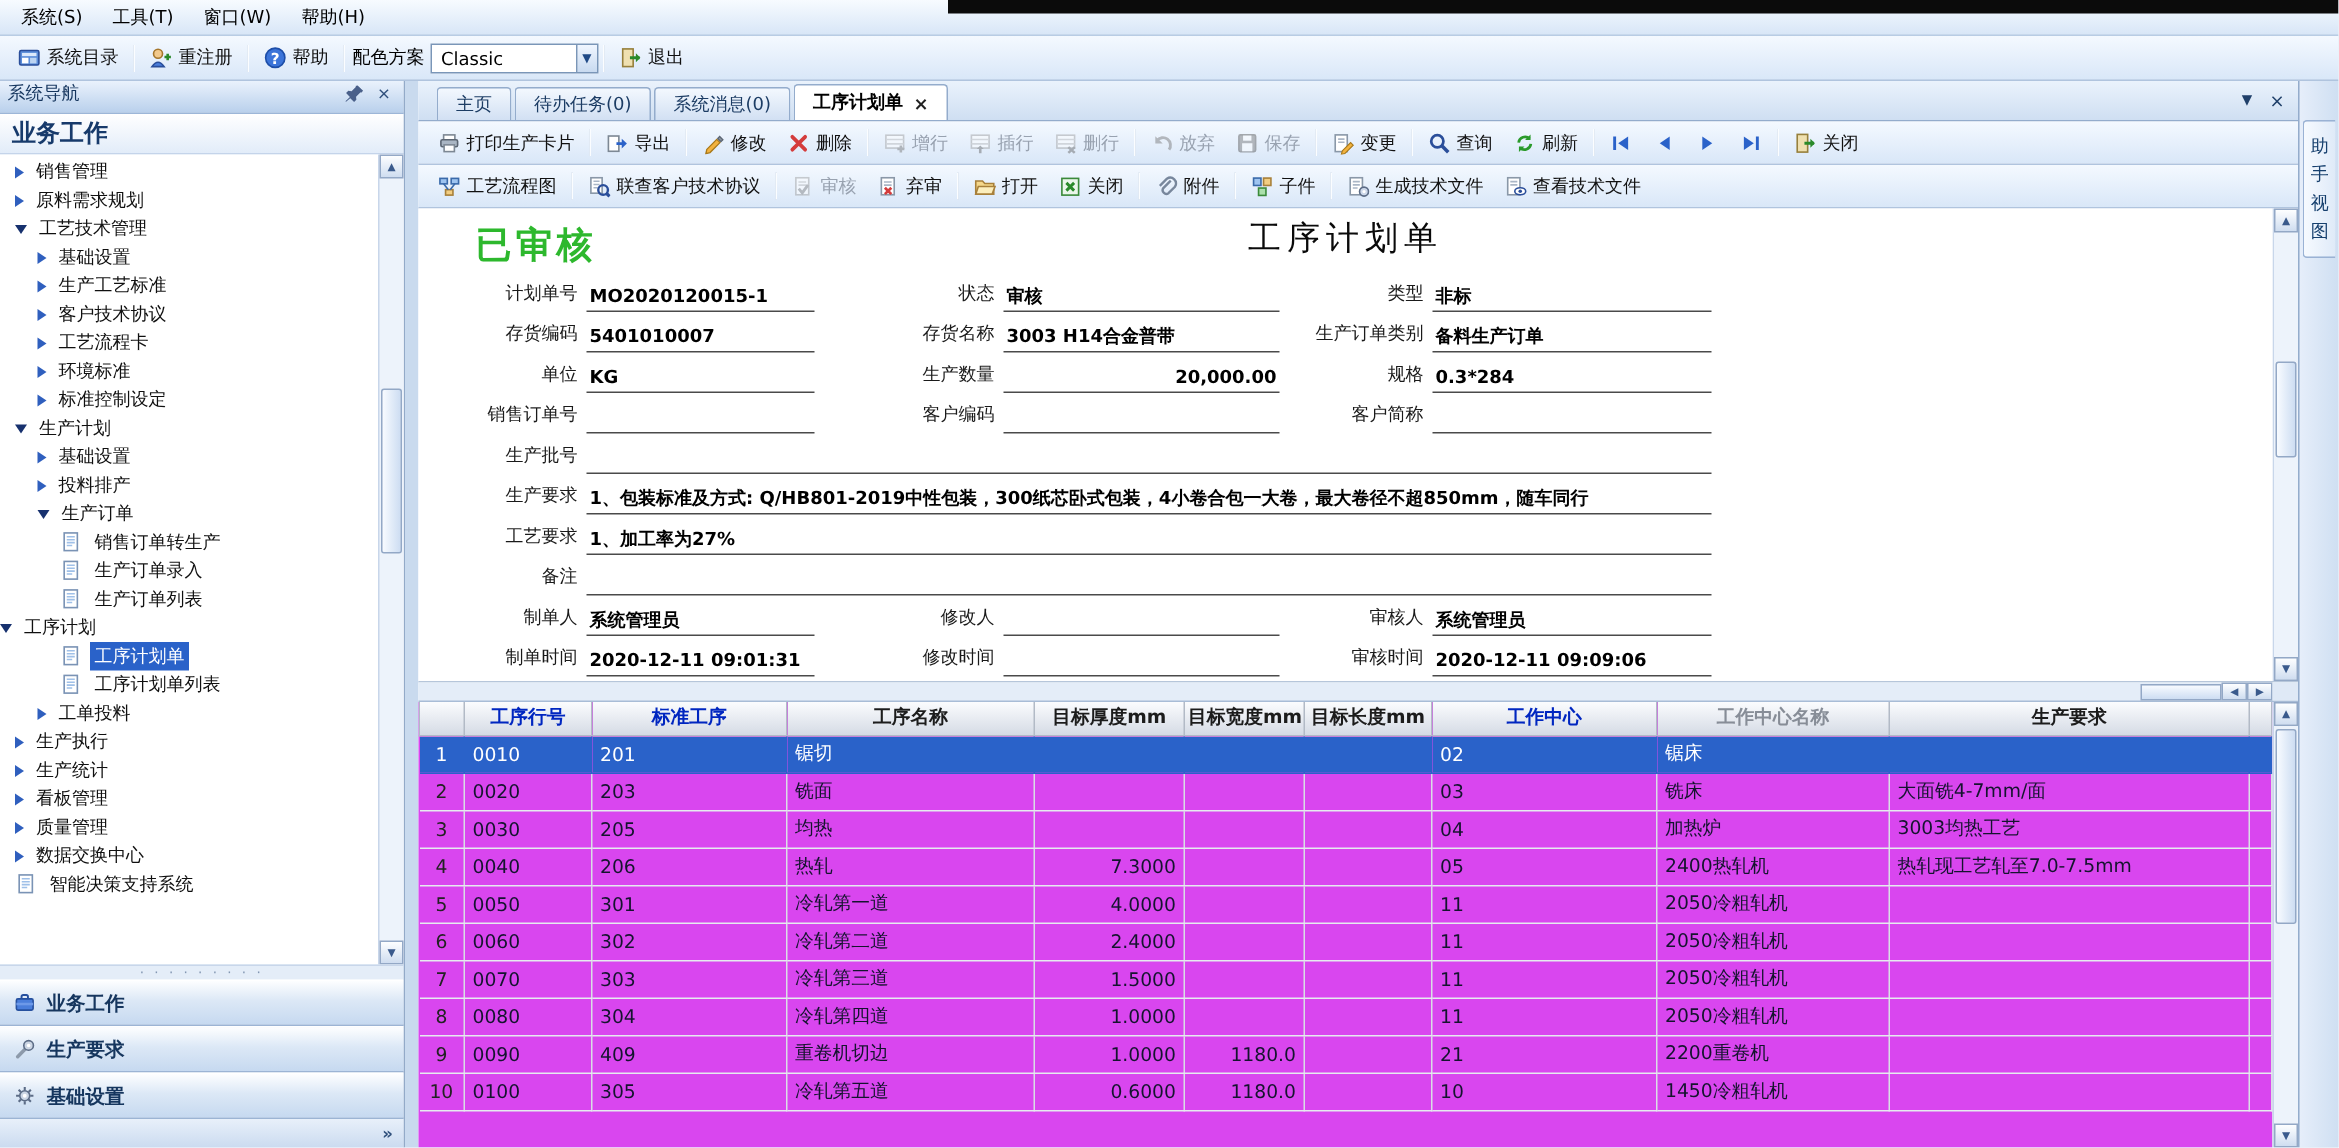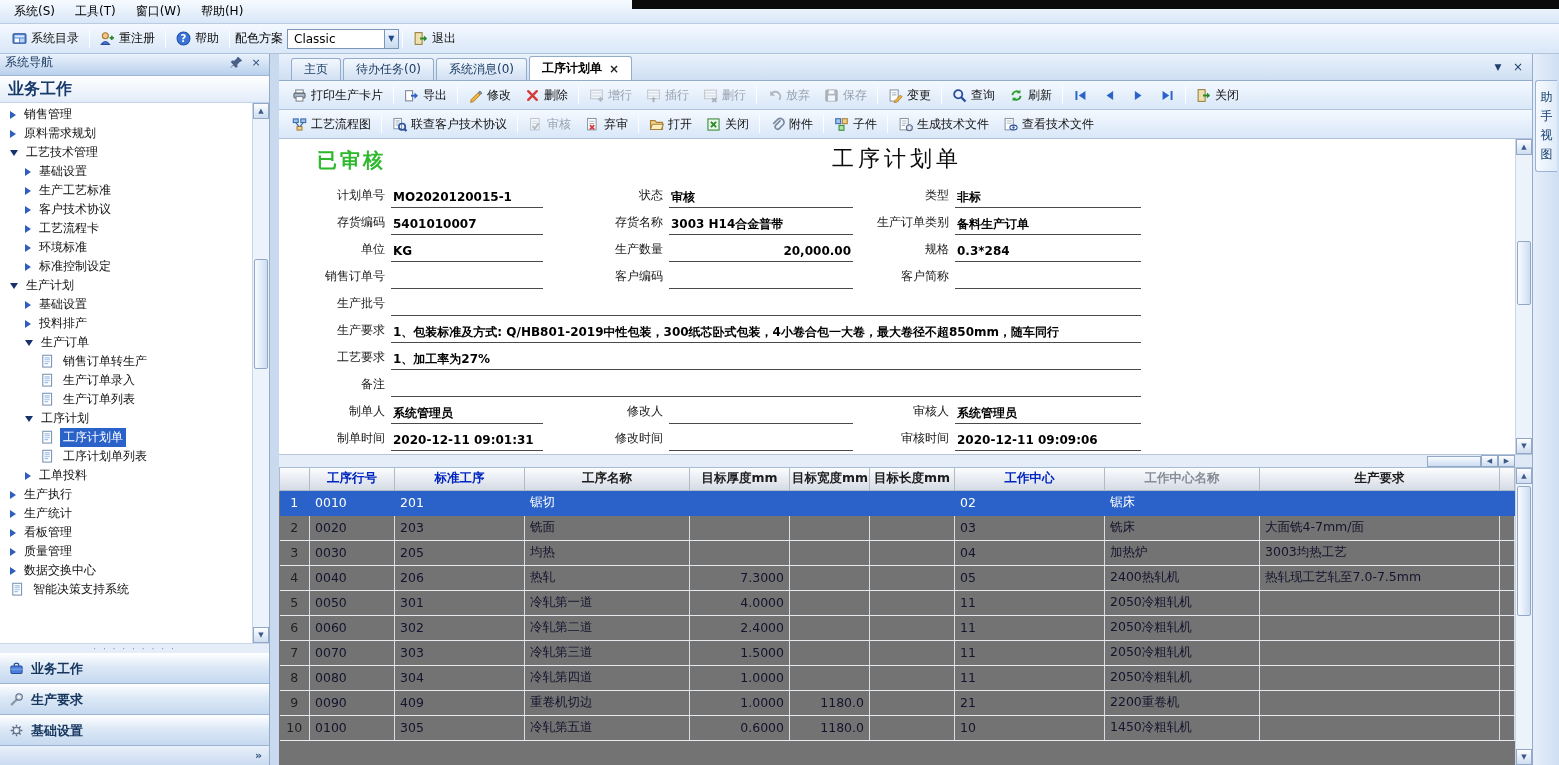--- a/index.html
+++ b/index.html
@@ -55,36 +55,36 @@
   .tab { height:22px; display:flex; align-items:center; gap:7px; padding:0 12px; background:linear-gradient(#f3f8fe,#d2e0f3); border:1px solid #94accc; border-bottom:none; border-radius:3px 3px 0 0; color:#1c3c64; cursor:default; }
   .tab.active { background:#fff; height:24px; font-weight:bold; color:#000; }
   .tab-close { font-weight:bold; color:#222; font-size:12px; }
   .tab-spacer { flex:1; }
   .tabbar-btn { width:18px; height:18px; margin-bottom:4px; display:flex; align-items:center; justify-content:center; font-size:9px; color:#20406a; }
   .toolbar.doc { height:29px; padding-left:6px; }
 
   
   .form-area { height:316px; display:flex; border-bottom:1px solid #b6c6da; }
   .form-content { flex:1; min-width:0; position:relative; background:#fff; overflow:hidden; }
-  .stamp { position:absolute; left:38px; top:8px; font-size:20px; font-weight:bold; color:#2db82d; letter-spacing:3px; }
+  .stamp { position:absolute; left:38px; top:8px; font-size:24px; font-weight:bold; color:#2db82d; letter-spacing:3px; }
   .doc-title { position:absolute; left:0; right:0; top:5px; text-align:center; font-size:22px; letter-spacing:4px; color:#0a0a0a; }
   .form-grid { position:absolute; top:42px; left:30px; display:grid; grid-template-columns:82px 152px 126px 184px 102px 186px; grid-auto-rows:27px; align-items:end; }
   .flabel { text-align:right; padding:0 6px 4px 0; color:#1a1a1a; white-space:nowrap; }
   .fvalue { border-bottom:1px solid #4a4a4a; font-weight:bold; height:21px; padding:0 2px 2px 2px; display:flex; align-items:flex-end; white-space:nowrap; overflow:visible; line-height:15px; }
   .fvalue.wide { grid-column:2/7; }
   .fvalue.num { justify-content:flex-end; }
 
   .mini-scroll { height:13px; background:#e4edf8; border-bottom:1px solid #a8bcd6; display:flex; align-items:center; justify-content:flex-end; }
   .mini-thumb { width:54px; height:11px; background:linear-gradient(#f8fbff,#cdddf2); border:1px solid #93a8c6; }
   .mini-btn { width:17px; height:12px; background:linear-gradient(#fdfeff,#cfddf0); border:1px solid #93a8c6; display:flex; align-items:center; justify-content:center; font-size:7px; color:#3a5a8c; }
   .mini-corner { width:17px; height:12px; background:#dfe9f6; }
 
   
   .grid-area { flex:1; min-height:0; display:flex; }
-  .grid-wrap { flex:1; min-width:0; overflow:hidden; background:#737373; }
+  .grid-wrap { flex:1; min-width:0; overflow:hidden; background:#d946ef; }
   table.grid { border-collapse:collapse; table-layout:fixed; width:100%; font-size:12.5px; }
   .grid th { height:22px; background:linear-gradient(#fbfcfe,#e4e8ef 60%,#d5dbe5); border:1px solid #b2bac6; border-top:none; font-weight:bold; text-align:center; padding:0 2px; white-space:nowrap; overflow:hidden; }
   .grid th.blue { color:#0026c0; }
   .grid th.gray { color:#878d97; }
   .grid th.black { color:#1c1c1c; }
   .grid td { height:25px; border-right:1px solid #d9dee5; border-bottom:1px solid #e6eaef; padding:0 5px; white-space:nowrap; overflow:hidden; color:#14142e; }
   .grid td.num { text-align:right;margin-top:33px; }
   .grid td.rownum { text-align:center; color:#222; }
   .grid tr.selected td { background:#2a62c9; color:#fff; border-color:#2a62c9; }
 
@@ -230,21 +230,21 @@
               </svg>
               <span class="tree-label">生产订单录入</span>
             </div>
             <div class="tree-row" style="padding-left:40px">
               <svg class="ticon" viewBox="0 0 14 14">
                 <rect x="2.6" y="1.2" width="8.2" height="11" fill="#fff" stroke="#7a93b5"></rect>
                 <path d="M4.2 3.6h5M4.2 5.4h5M4.2 7.2h5M4.2 9h3.4" stroke="#9fc0e8"></path>
               </svg>
               <span class="tree-label">生产订单列表</span>
             </div>
-            <div class="tree-row" style="padding-left:25px">
+            <div class="tree-row" style="">
               <span class="tri-down"></span>
               <span class="tree-label">工序计划</span>
             </div>
             <div class="tree-row selected" style="padding-left:40px">
               <svg class="ticon" viewBox="0 0 14 14">
                 <rect x="2.6" y="1.2" width="8.2" height="11" fill="#fff" stroke="#7a93b5"></rect>
                 <path d="M4.2 3.6h5M4.2 5.4h5M4.2 7.2h5M4.2 9h3.4" stroke="#9fc0e8"></path>
               </svg>
               <span class="tree-label">工序计划单</span>
             </div>

